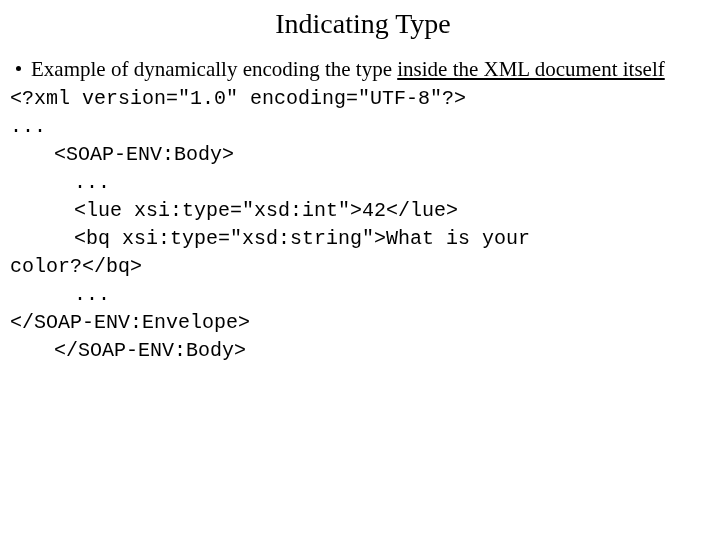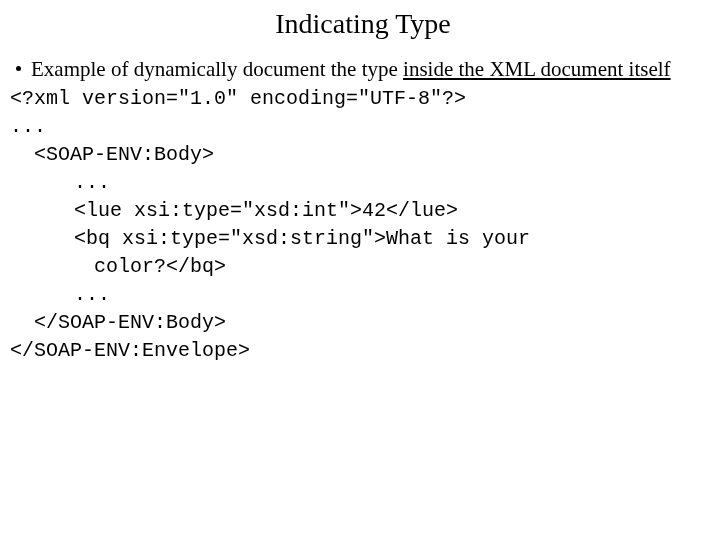--- a/index.html
+++ b/index.html
@@ -44,40 +44,40 @@
   .u {
     text-decoration: underline;
     text-align: right;
   }
   .code {
     font-family: "Courier New", Courier, monospace;
     font-size: 20px;
     white-space: pre;
     margin-top: 2px;
   }
-  .ind1 { margin-left: 24px; }
+  .ind1 { margin-left: 44px; }
   .ind2 { margin-left: 64px; }
-  .ind2-wrap { margin-left: 84px; }
+  .ind2-wrap { }
 </style>
 </head>
 <body>
 
 <div class="slide">
   <h1 class="title">Indicating Type</h1>
 
   <div class="bullet">
     <span class="dot"></span>
     <span class="bullet-text">
-      <span>Example of dynamically document the type </span><span class="u">inside the XML document itself</span>
+      <span>Example of dynamically encoding the type </span><span class="u">inside the XML document itself</span>
     </span>
   </div>
 
   <div class="code">&lt;?xml version="1.0" encoding="UTF-8"?&gt;</div>
   <div class="code">...</div>
   <div class="code ind1">&lt;SOAP-ENV:Body&gt;</div>
   <div class="code ind2">...</div>
   <div class="code ind2">&lt;lue xsi:type="xsd:int"&gt;42&lt;/lue&gt;</div>
   <div class="code ind2">&lt;bq xsi:type="xsd:string"&gt;What is your</div>
   <div class="code ind2-wrap">color?&lt;/bq&gt;</div>
   <div class="code ind2">...</div>
+  <div class="code">&lt;/SOAP-ENV:Envelope&gt;</div>
   <div class="code ind1">&lt;/SOAP-ENV:Body&gt;</div>
-  <div class="code">&lt;/SOAP-ENV:Envelope&gt;</div>
 </div>
 
 </body></html>

